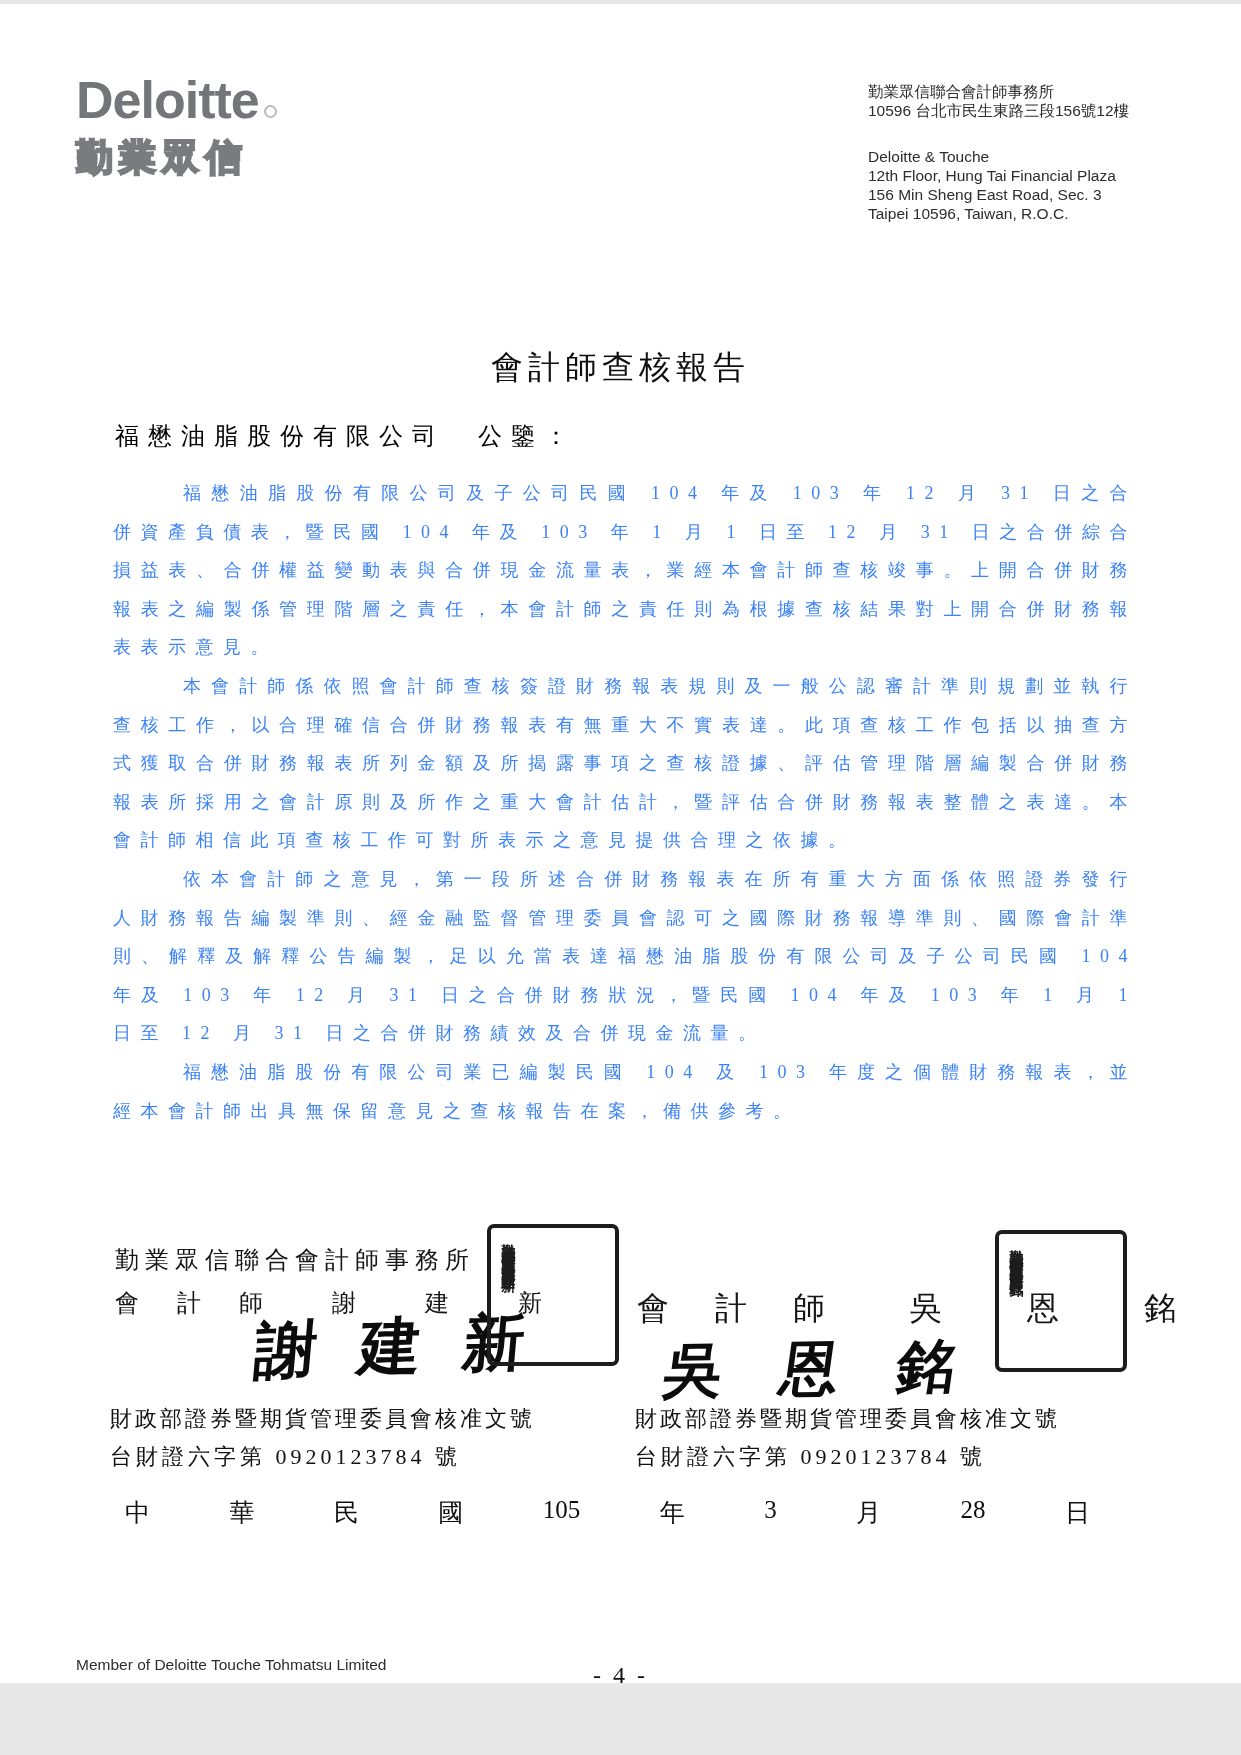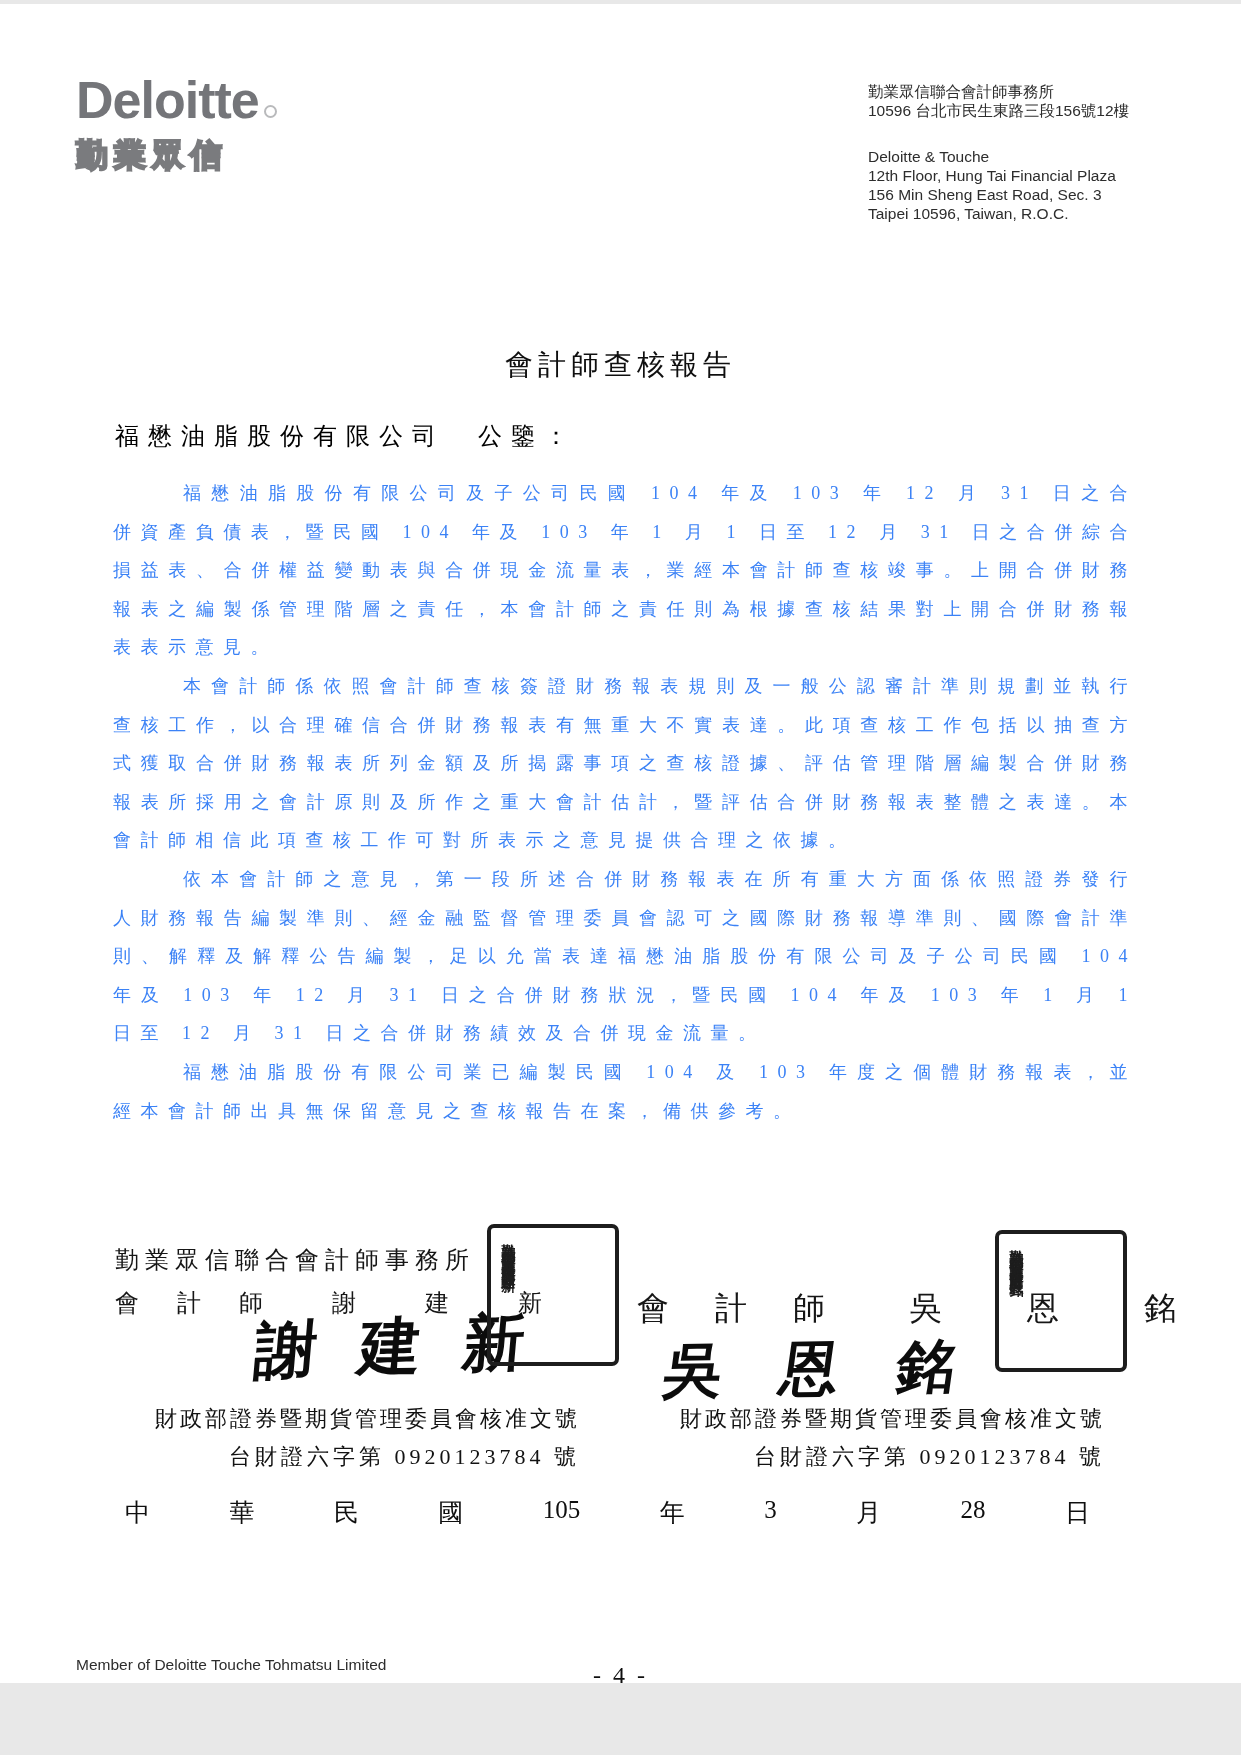--- a/index.html
+++ b/index.html
@@ -9,49 +9,49 @@
     background:#ffffff;
     margin:4px auto;
     font-family:"Liberation Serif","DejaVu Serif",serif;
     color:#161616;
     overflow:hidden;
   }
   
   .logo{position:absolute;left:76px;top:68px;font-family:"Liberation Sans","DejaVu Sans",sans-serif;}
   .logo-word{font-size:52px;font-weight:700;color:#747579;letter-spacing:-1px;line-height:56px;}
   .logo-dot{display:inline-block;width:9px;height:9px;border:2px solid #b9babc;border-radius:50%;margin-left:5px;vertical-align:baseline;}
-  .logo-cn{margin-top:4px;font-size:32px;font-weight:700;letter-spacing:6px;line-height:52px;
-           color:#ffffff;font-family:Liberation Mono, monospace;-webkit-text-stroke:2.3px #7a7b7e;}
+  .logo-cn{margin-top:4px;font-size:37px;font-weight:700;letter-spacing:6px;line-height:52px;
+           color:#ffffff;-webkit-text-stroke:2.3px #7a7b7e;}
   
   .letterhead{position:absolute;left:868px;top:78px;font-family:"Liberation Sans","DejaVu Sans",sans-serif;
               font-size:15.5px;line-height:19px;color:#2d2d2d;white-space:nowrap;}
   .lh-group{margin-bottom:27px;}
   
   .report-title{position:absolute;left:0;top:342px;width:100%;text-align:center;
-                font-size:28px;letter-spacing:5px;color:#0f0f0f;}
+                font-size:32px;letter-spacing:5px;color:#0f0f0f;}
   .addressee{position:absolute;left:115px;top:416px;font-size:24px;letter-spacing:9px;color:#000000;}
   
   .body-text{position:absolute;left:113px;top:470px;width:1024px;
              font-size:18px;line-height:38.6px;letter-spacing:9.5px;
              text-align:justify;color:#3b82f6;}
   .body-text p{margin:0;text-indent:70px;}
   
   .sig-firm{position:absolute;left:115px;top:1240px;font-size:24px;letter-spacing:6px;}
   .sig-title-left{position:absolute;left:115px;top:1283px;font-size:24px;letter-spacing:7px;}
   .sig-title-right{position:absolute;left:637px;top:1283px;font-size:32px;letter-spacing:7px;}
   .handwriting{position:absolute;font-weight:700;color:#0c0c0c;white-space:nowrap;}
   .hw-left{left:255px;top:1300px;font-size:62px;letter-spacing:42px;transform:rotate(-2deg) skewX(-7deg);}
   .hw-right{left:665px;top:1326px;font-size:58px;letter-spacing:58px;transform:rotate(-1deg) skewX(-9deg);}
   .seal{position:absolute;width:118px;height:126px;border:4px solid #1d1d1d;border-radius:7px;
         padding:4px 3px;box-sizing:content-box;overflow:hidden;}
   .seal-left{left:487px;top:1220px;}
   .seal-right{left:995px;top:1226px;}
   .seal-inner{writing-mode:vertical-rl;height:124px;font-size:14px;line-height:29px;
               letter-spacing:2px;color:#1d1d1d;font-weight:700;}
-  .approval{position:absolute;width:470px;text-align:right;font-size:22px;color:#121212;}
+  .approval{position:absolute;width:470px;text-align:left;font-size:22px;color:#121212;}
   .approval .ap1{letter-spacing:3px;line-height:38px;}
   .approval .ap2{letter-spacing:4px;line-height:38px;}
   .approval-left{left:110px;top:1396px;}
   .approval-right{left:635px;top:1396px;}
   
   .date-line{position:absolute;left:125px;top:1492px;width:965px;display:flex;
              justify-content:space-between;font-size:25px;color:#0f0f0f;}
   
   .membership{position:absolute;left:76px;top:1652px;font-family:Liberation Sans, sans-serif;
               font-size:15.5px;color:#2d2d2d;}

